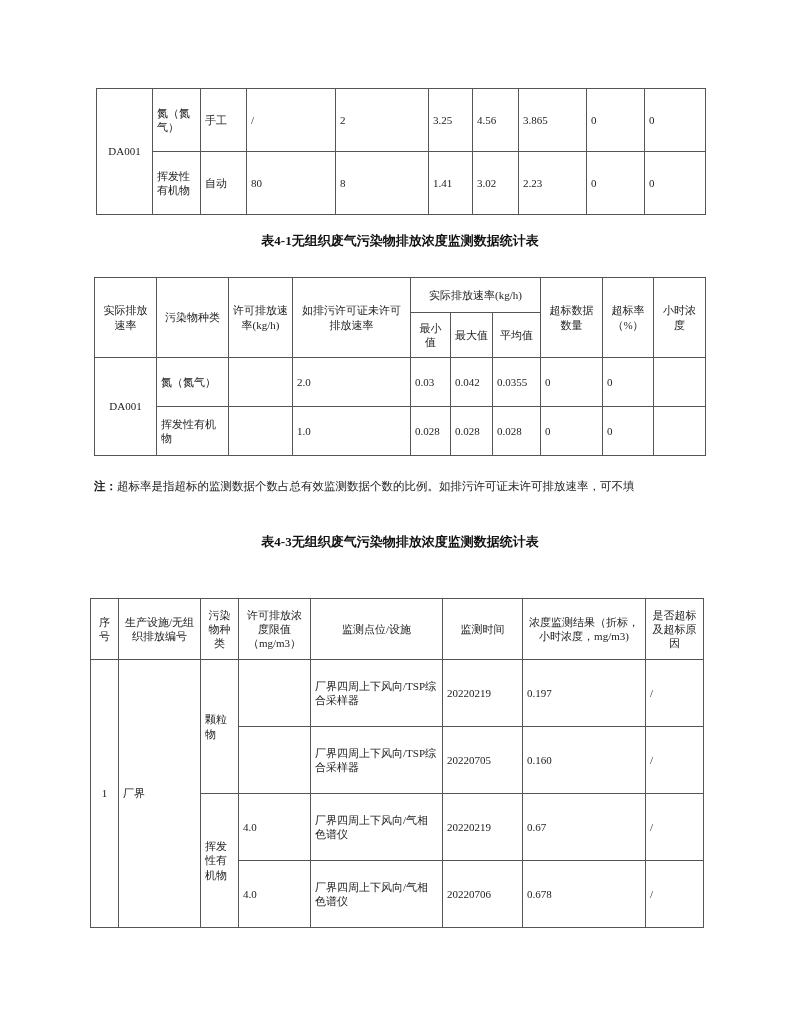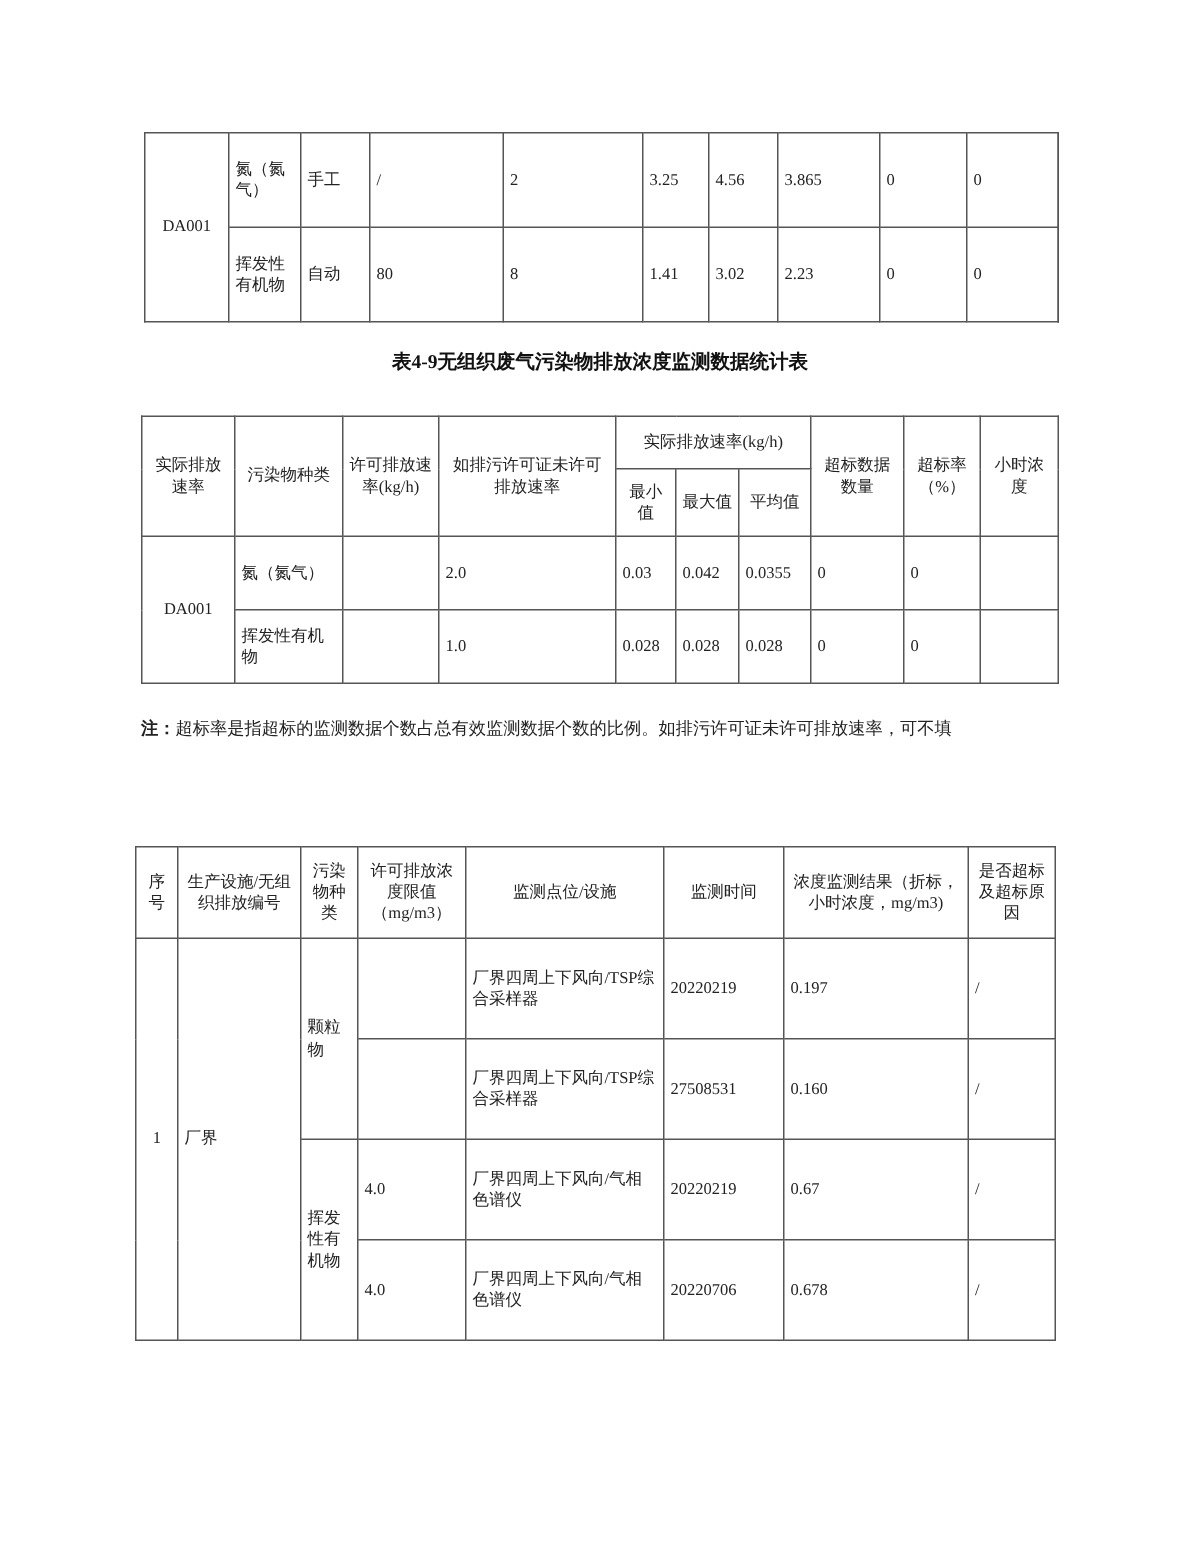--- a/index.html
+++ b/index.html
@@ -88,21 +88,21 @@
     line-height: 1.55;
     color: #222;
     text-align: justify;
   }
   #note .note-label { font-weight: bold; }
 
   
   #table-3 {
     position: absolute;
     left: 90px;
-    top: 564px;
+    top: 598px;
     width: 613px;
     padding-left: 24px;
   }
   #table-3 td { height: 20px; }
 
   .bold { font-weight: bold; }
 </style>
 </head>
 <body>
 
@@ -144,21 +144,21 @@
         <td class="left v-mid t1-tall">3.02</td>
         <td class="left v-mid t1-tall">2.23</td>
         <td class="left v-mid t1-tall">0</td>
         <td class="left v-mid t1-tall">0</td>
         <td class="left v-mid t1-tall"></td>
       </tr>
     </tbody>
   </table>
 
   <div id="caption-42" class="caption">
-    <span class="cap-b">表4-9</span><span class="cap-b">无组织废气污染物排放浓度监测数据统计表</span>
+    <span class="cap-b">表4-1</span><span class="cap-b">无组织废气污染物排放浓度监测数据统计表</span>
   </div>
 
   <table id="table-2" class="doc-table">
     <colgroup>
       <col style="width:62px">
       <col style="width:72px">
       <col style="width:64px">
       <col style="width:118px">
       <col style="width:40px">
       <col style="width:42px">
@@ -206,20 +206,23 @@
         <td class="left v-mid">0</td>
         <td class="left v-mid"></td>
       </tr>
     </tbody>
   </table>
 
   <div id="note">
     <span class="note-label">注：</span><span>超标率是指超标的监测数据个数占总有效监测数据个数的比例。如排污许可证未许可排放速率，可不填</span>
   </div>
 
+  <div id="caption-43" class="caption">
+    <span class="cap-b">表4-3</span><span class="cap-b">无组织废气污染物排放浓度监测数据统计表</span>
+  </div>
 
   <table id="table-3" class="doc-table">
     <colgroup>
       <col style="width:28px">
       <col style="width:82px">
       <col style="width:38px">
       <col style="width:72px">
       <col style="width:132px">
       <col style="width:80px">
       <col style="width:123px">
@@ -244,21 +247,21 @@
         <td class="left v-mid" style="height:60px"></td>
         <td class="left v-mid bold">厂界四周上下风向/TSP综合采样器</td>
         <td class="left v-mid">20220219</td>
         <td class="left v-mid">0.197</td>
         <td class="left v-mid">/</td>
       </tr>
 
       <tr>
         <td class="left v-mid" style="height:60px"></td>
         <td class="left v-mid bold">厂界四周上下风向/TSP综合采样器</td>
-        <td class="left v-mid">27508531</td>
+        <td class="left v-mid">20220705</td>
         <td class="left v-mid">0.160</td>
         <td class="left v-mid">/</td>
       </tr>
 
       <tr>
         <td class="left v-mid" rowspan="2">挥发性有机物</td>
         <td class="left v-mid" style="height:60px">4.0</td>
         <td class="left v-mid bold">厂界四周上下风向/气相色谱仪</td>
         <td class="left v-mid">20220219</td>
         <td class="left v-mid">0.67</td>

